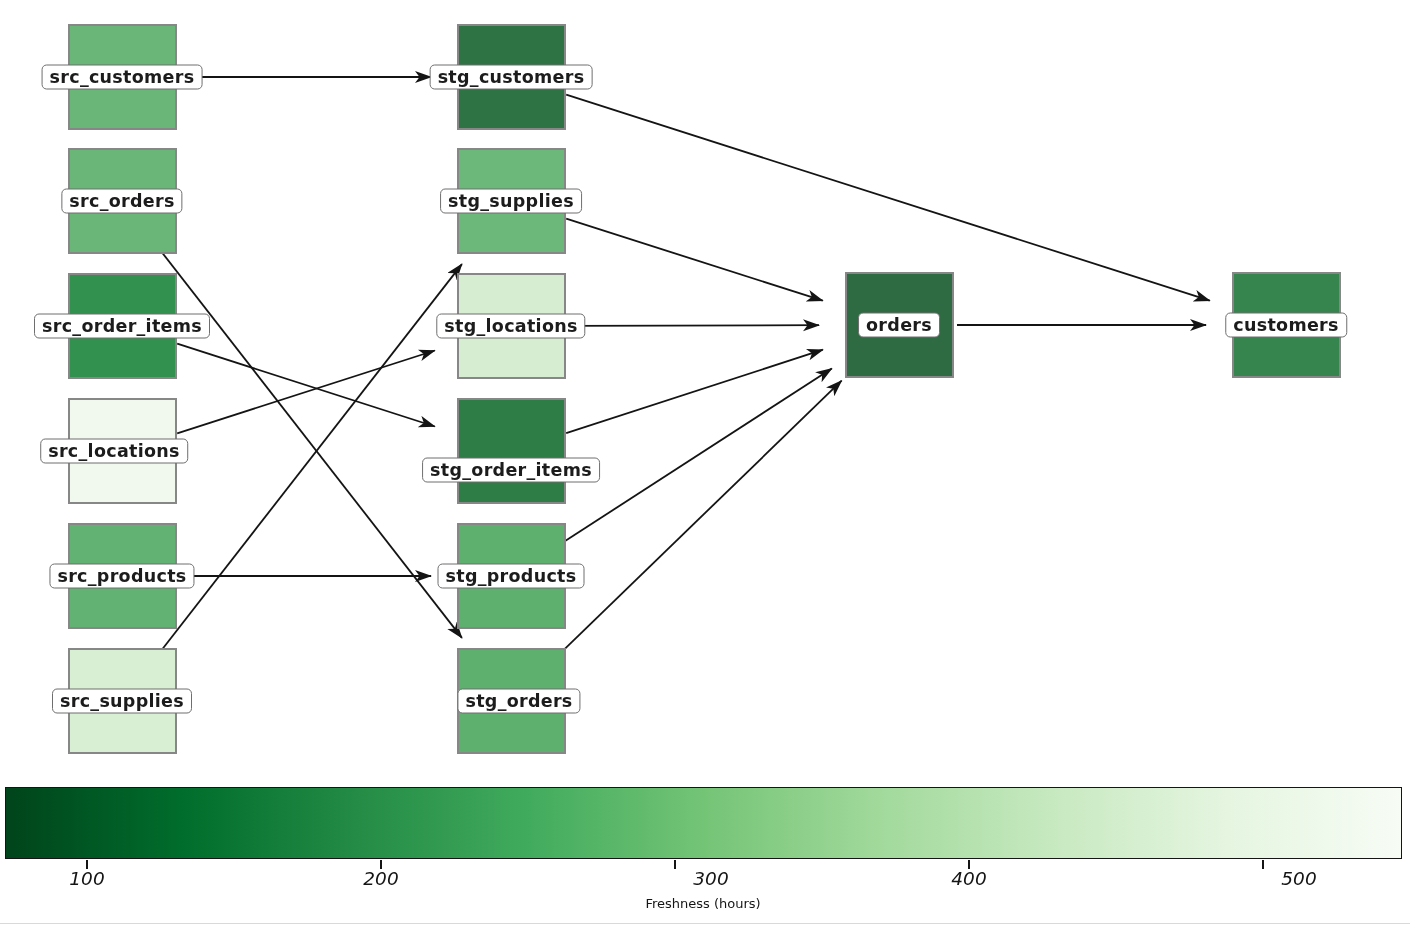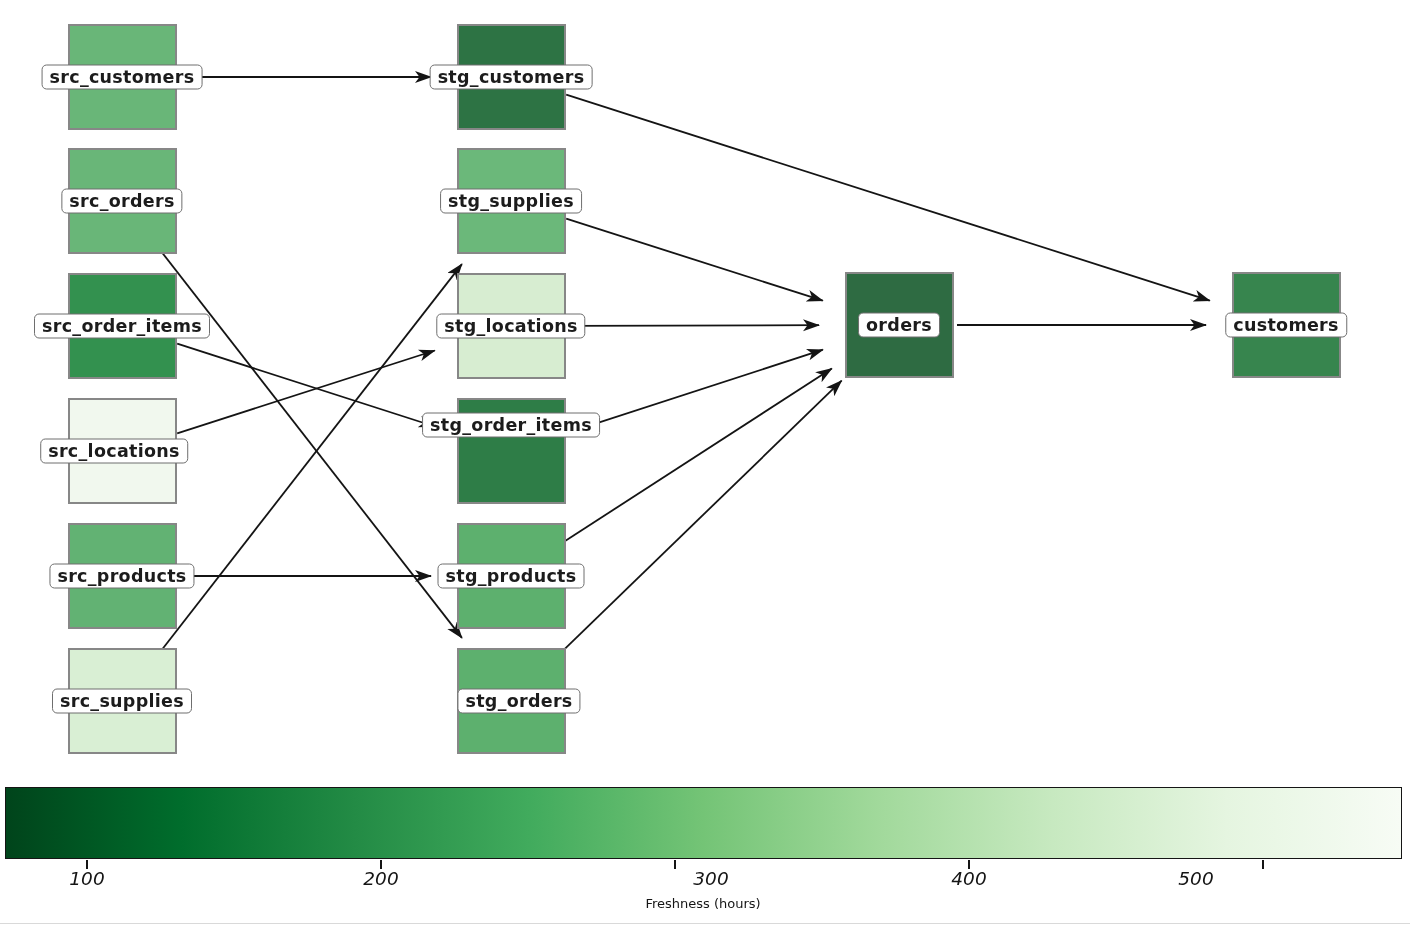--- a/index.html
+++ b/index.html
@@ -127,36 +127,36 @@
   <div id="label-layer">
       <div class="node-label" style="left: 122px; top: 77px;">src_customers</div>
       <div class="node-label" style="left: 122px; top: 201px; text-align: right;">src_orders</div>
       <div class="node-label" style="left: 122px; top: 326px;">src_order_items</div>
       <div class="node-label" style="left: 114px; top: 451px;">src_locations</div>
       <div class="node-label" style="left: 122px; top: 576px;">src_products</div>
       <div class="node-label" style="left: 122px; top: 701px;">src_supplies</div>
       <div class="node-label" style="left: 511px; top: 77px;">stg_customers</div>
       <div class="node-label" style="left: 511px; top: 201px;">stg_supplies</div>
       <div class="node-label" style="left: 511px; top: 326px;">stg_locations</div>
-      <div class="node-label" style="left: 511px; top: 425px;">stg_order_items</div>
+      <div class="node-label" style="left: 511px; top: 470px;">stg_order_items</div>
       <div class="node-label" style="left: 511px; top: 576px; text-align: center;">stg_products</div>
       <div class="node-label" style="left: 511px; top: 701px; margin-left: 8px;">stg_orders</div>
       <div class="node-label" style="left: 899px; top: 325px;">orders</div>
       <div class="node-label" style="left: 1286px; top: 325px;">customers</div>
     </div>
 
   <div id="colorbar" style="background: linear-gradient(to right, rgb(0, 68, 27) 0%, rgb(0, 109, 44) 12.5%, rgb(35, 139, 69) 25%, rgb(65, 171, 93) 37.5%, rgb(116, 196, 118) 50%, rgb(161, 217, 155) 62.5%, rgb(199, 233, 192) 75%, rgb(229, 245, 224) 87.5%, rgb(247, 252, 245) 100%);"></div>
   <div id="cb-ticks">
       <div class="cb-tick" style="left: 86.2px;"></div>
       <div class="cb-tick-label" style="left: 87px;">100</div>
       <div class="cb-tick" style="left: 380.2px;"></div>
       <div class="cb-tick-label" style="left: 381px;">200</div>
       <div class="cb-tick" style="left: 674.2px;"></div>
       <div class="cb-tick-label" style="left: 691px; margin-left: 20px;">300</div>
       <div class="cb-tick" style="left: 968.2px;"></div>
       <div class="cb-tick-label" style="left: 969px;">400</div>
       <div class="cb-tick" style="left: 1262.2px;"></div>
-      <div class="cb-tick-label" style="left: 1196px;">500</div>
+      <div class="cb-tick-label" style="left: 1299px;">500</div>
     </div>
   <div id="cb-axis-label">Freshness (hours)</div>
 
   <div id="bottom-hairline"></div>
 </div>
 
 </body></html>

